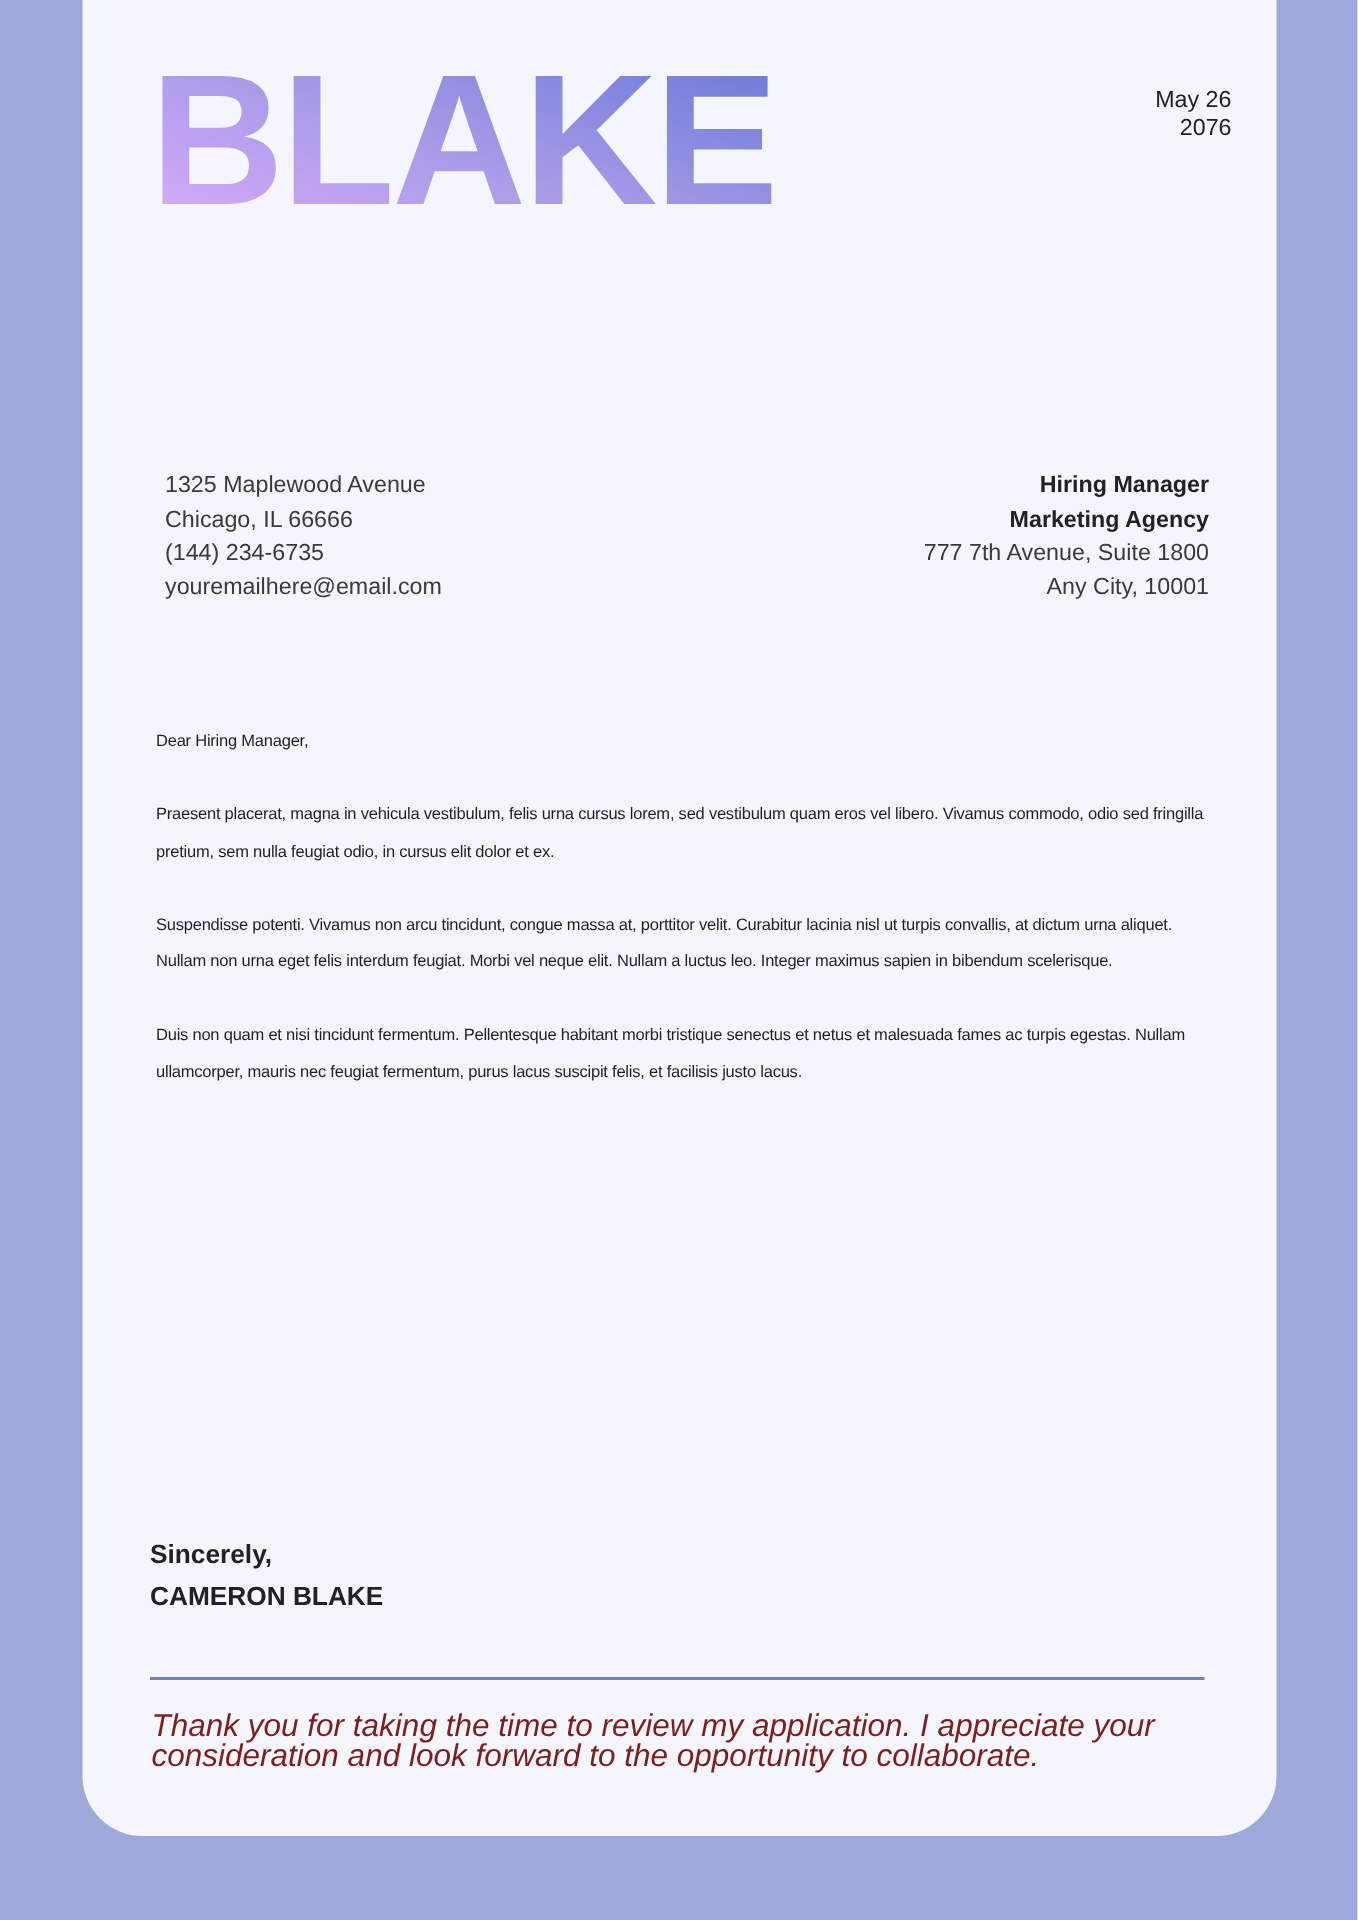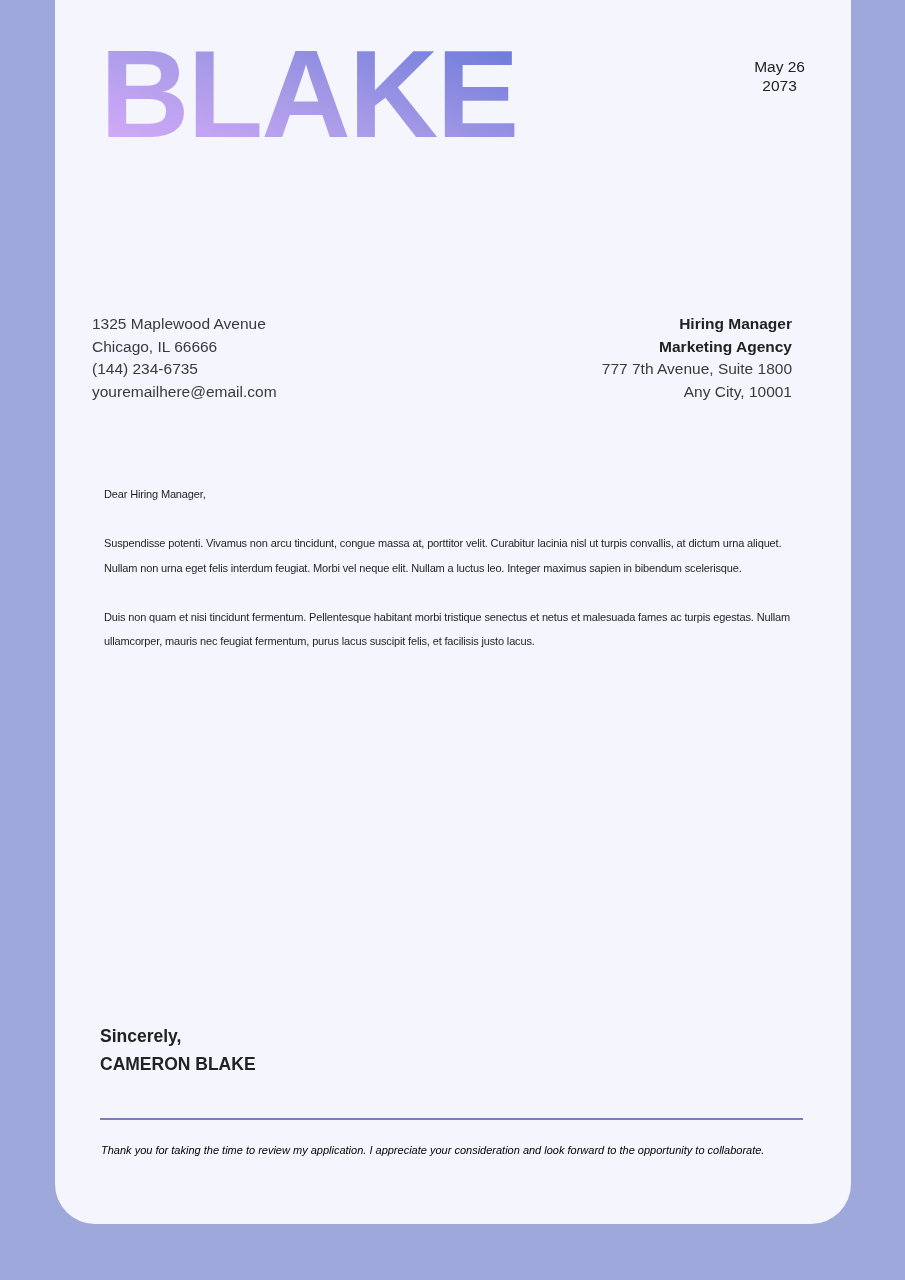--- a/index.html
+++ b/index.html
@@ -35,39 +35,39 @@
     letter-spacing: -2px;
     background: linear-gradient(20deg, #d5abfa 0%, #a99be8 45%, #6b7ad8 100%);
     -webkit-background-clip: text;
     background-clip: text;
     color: transparent;
     -webkit-text-fill-color: transparent;
   }
   .name span { display: block; }
   .date {
     position: absolute;
-    right: 100px;
+    right: 84px;
     top: 57px;
-    text-align: center;
+    text-align: right;
     font-size: 15.5px;
     line-height: 19px;
     color: #222;
     margin-left: 12px;
   }
   .sender {
     position: absolute;
-    left: 92px;
+    left: 110px;
     top: 313px;
     font-size: 15.5px;
     line-height: 22.7px;
     color: #3a3a3a;
   }
   .recipient {
     position: absolute;
-    right: 113px;
+    right: 99px;
     top: 313px;
     text-align: right;
     font-size: 15.5px;
     line-height: 22.7px;
     color: #3a3a3a;
   }
   .recipient .bold { font-weight: 700; color: #222; }
   .body-text {
     position: absolute;
     left: 104px;
@@ -93,57 +93,58 @@
     top: 1118px;
     width: 703px;
     height: 2px;
     background: #7a7eb8;
   }
   .footer-note {
     position: absolute;
     left: 101px;
     top: 1141px;
     width: 705px;
-    font-size: 11px;
+    font-size: 21px;
     line-height: 19.5px;
     font-style: italic;
-    color: #000000;
+    color: #7f1d1d;
   }
 </style>
 </head>
 <body>
 
 <div class="card">
 </div>
 
 <h1 class="name">
   <span>BLAKE</span>
 </h1>
 
 <div class="date">
   <div>May 26</div>
-  <div>2073</div>
+  <div>2076</div>
 </div>
 
 <div class="sender">
   <div>1325 Maplewood Avenue</div>
   <div>Chicago, IL 66666</div>
   <div>(144) 234-6735</div>
   <div>youremailhere@email.com</div>
 </div>
 
 <div class="recipient">
   <div class="bold">Hiring Manager</div>
   <div class="bold">Marketing Agency</div>
   <div>777 7th Avenue, Suite 1800</div>
   <div>Any City, 10001</div>
 </div>
 
 <div class="body-text">
   <p>Dear Hiring Manager,</p>
+  <p>Praesent placerat, magna in vehicula vestibulum, felis urna cursus lorem, sed vestibulum quam eros vel libero. Vivamus commodo, odio sed fringilla pretium, sem nulla feugiat odio, in cursus elit dolor et ex.</p>
   <p>Suspendisse potenti. Vivamus non arcu tincidunt, congue massa at, porttitor velit. Curabitur lacinia nisl ut turpis convallis, at dictum urna aliquet. Nullam non urna eget felis interdum feugiat. Morbi vel neque elit. Nullam a luctus leo. Integer maximus sapien in bibendum scelerisque.</p>
   <p>Duis non quam et nisi tincidunt fermentum. Pellentesque habitant morbi tristique senectus et netus et malesuada fames ac turpis egestas. Nullam ullamcorper, mauris nec feugiat fermentum, purus lacus suscipit felis, et facilisis justo lacus.</p>
 </div>
 
 <div class="signoff">
   <div>Sincerely,</div>
   <div>CAMERON BLAKE</div>
 </div>
 
 <div class="divider"></div>

